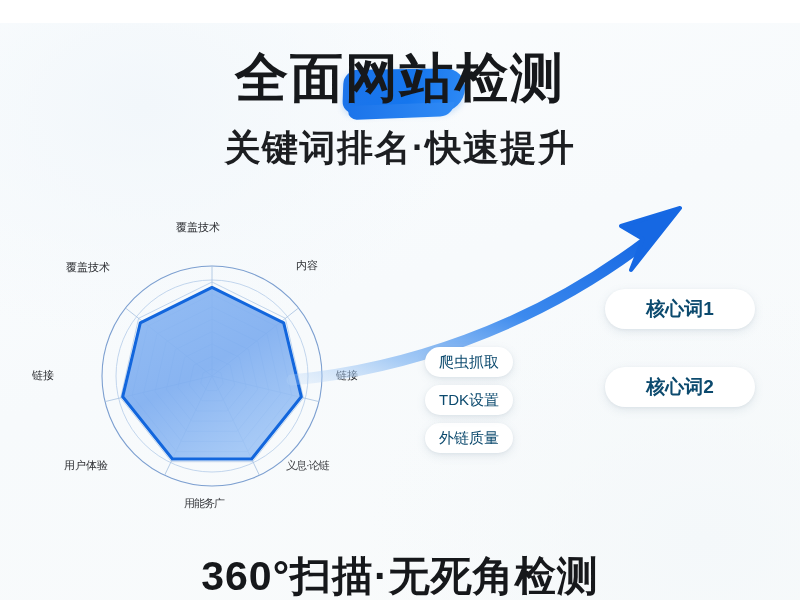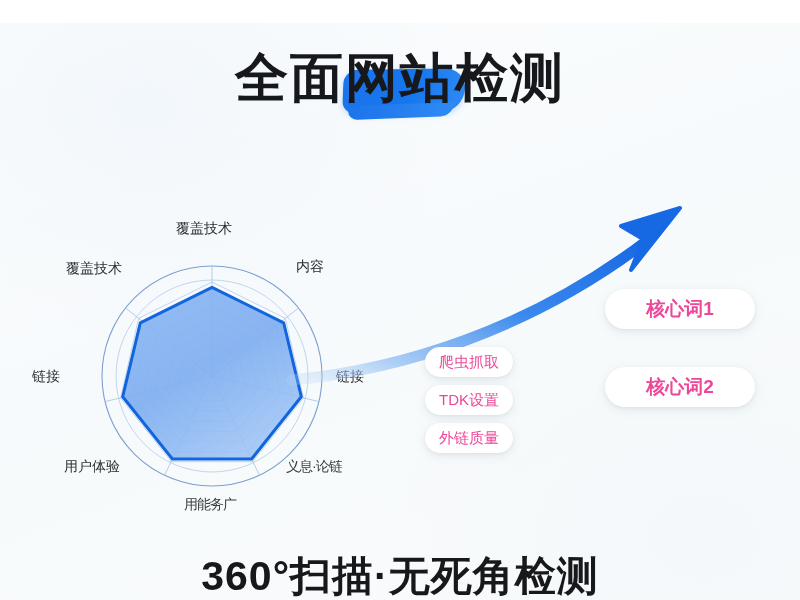--- a/index.html
+++ b/index.html
@@ -91,21 +91,21 @@
     position: absolute;
     left: 28px;
     top: 185px;
     width: 400px;
     height: 330px;
   }
   .radar-svg { display: block; }
 
   .radar-label {
     position: absolute;
-    font-size: 14px;
+    font-size: 11px;
     color: #2b2d31;
     white-space: nowrap;
     font-family: "Liberation Sans", "DejaVu Sans", sans-serif;
   }
   .radar-label.garbled {
     color: #3a3c40;
     filter: blur(0.35px);
     letter-spacing: -1px;
   }
 
@@ -120,21 +120,21 @@
   }
 
   
   .pill {
     position: absolute;
     background: #ffffff;
     border-radius: 999px;
     display: flex;
     align-items: center;
     justify-content: center;
-    color: #ec4899;
+    color: #0c4a6e;
     box-shadow: 0 3px 10px rgba(120,140,160,0.16),
                 0 1px 3px rgba(120,140,160,0.10);
     white-space: nowrap;
   }
   .pill-small {
     height: 30px;
     padding: 0 14px;
     font-size: 15px;
     font-weight: 400;
   }
@@ -168,20 +168,21 @@
 </head>
 <body>
 
 <div id="poster">
 
   <div class="head-block">
     <div class="title-wrap">
       <div class="title-highlight"></div>
       <div class="main-title">全面网站检测</div>
     </div>
+    <div class="sub-title">关键词排名·快速提升</div>
   </div>
 
   <div class="radar-area">
     <svg class="radar-svg" width="400" height="330" viewBox="0 0 400 330">
       <defs>
         <linearGradient id="radarFill" x1="0" y1="0" x2="0.6" y2="1">
           <stop offset="0%" stop-color="#8FBAF3" stop-opacity="0.95"></stop>
           <stop offset="55%" stop-color="#7FAEF0" stop-opacity="0.92"></stop>
           <stop offset="100%" stop-color="#9CC3F5" stop-opacity="0.88"></stop>
         </linearGradient>

